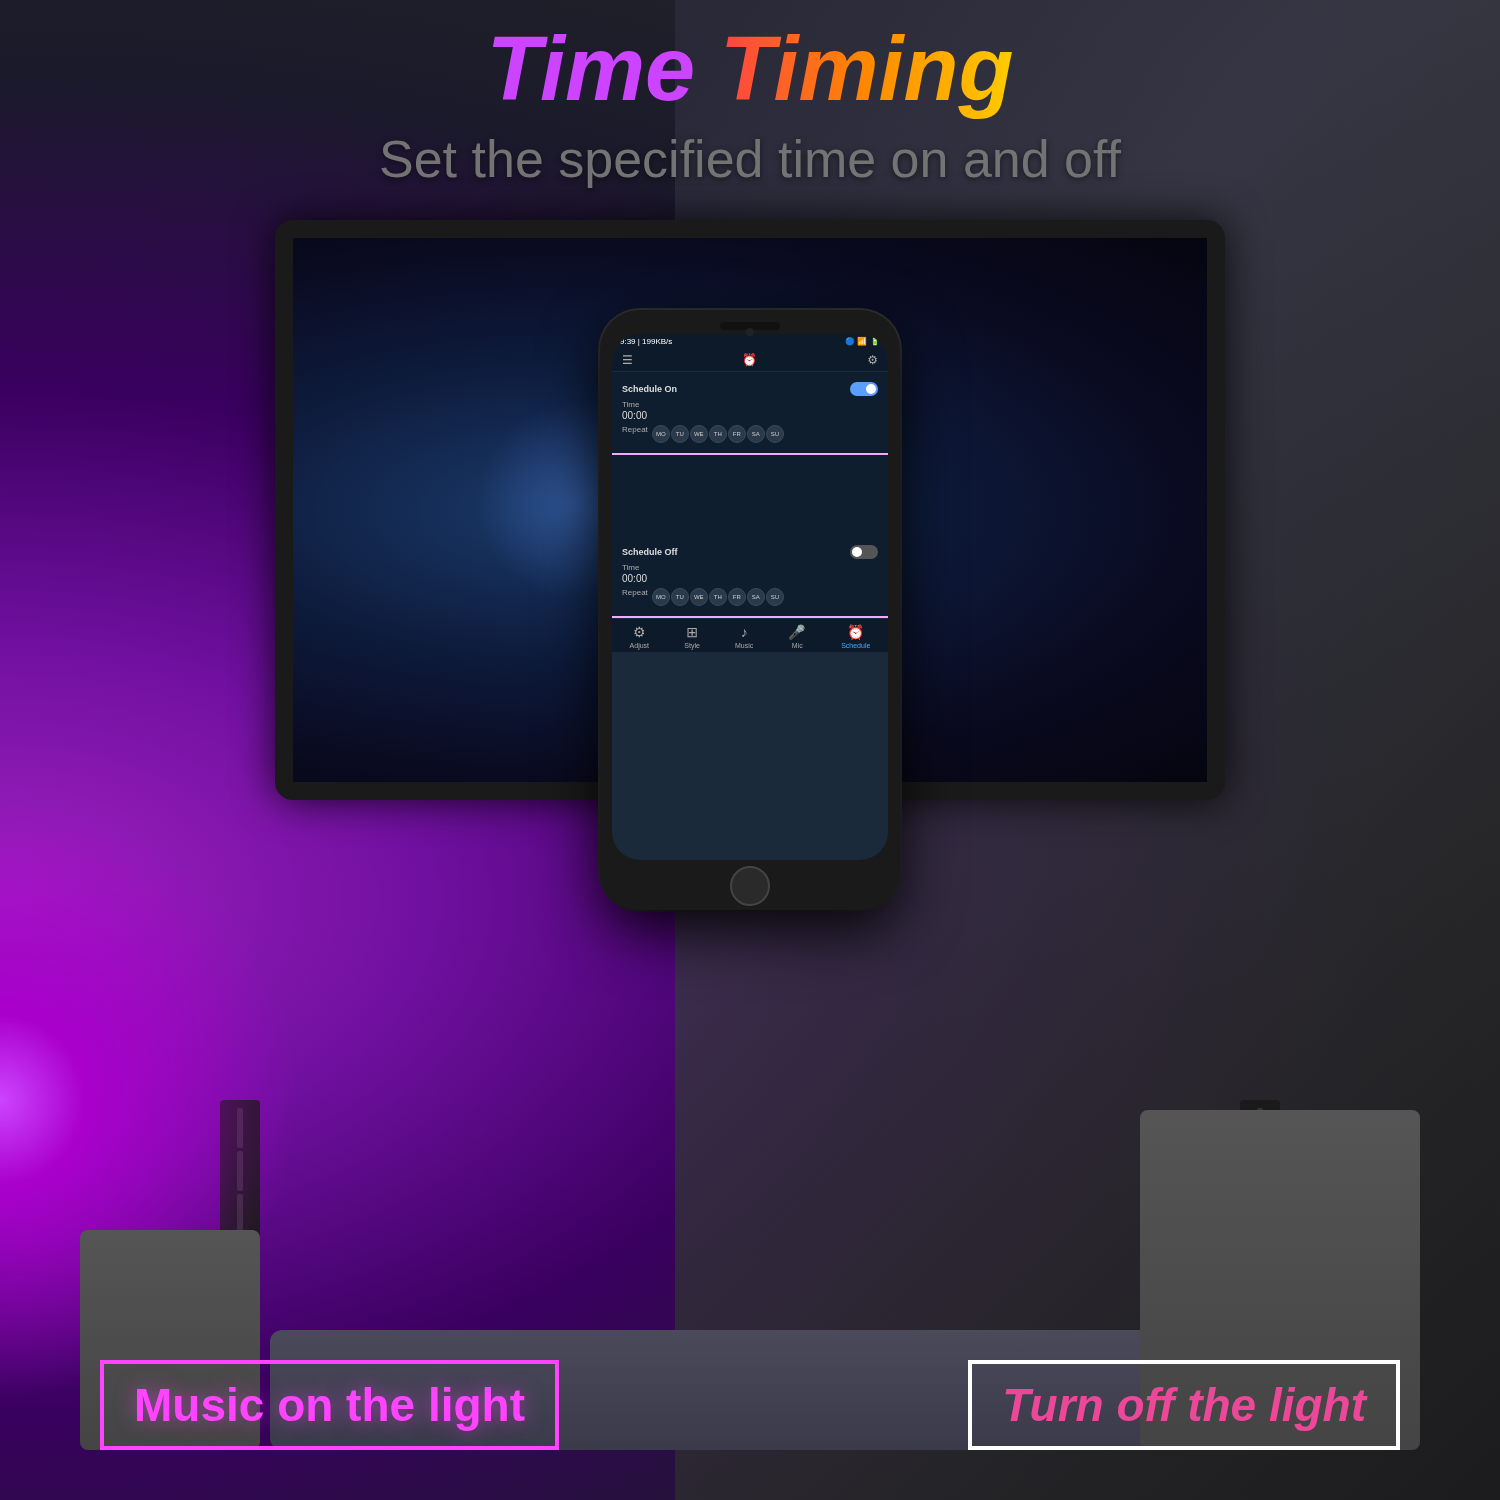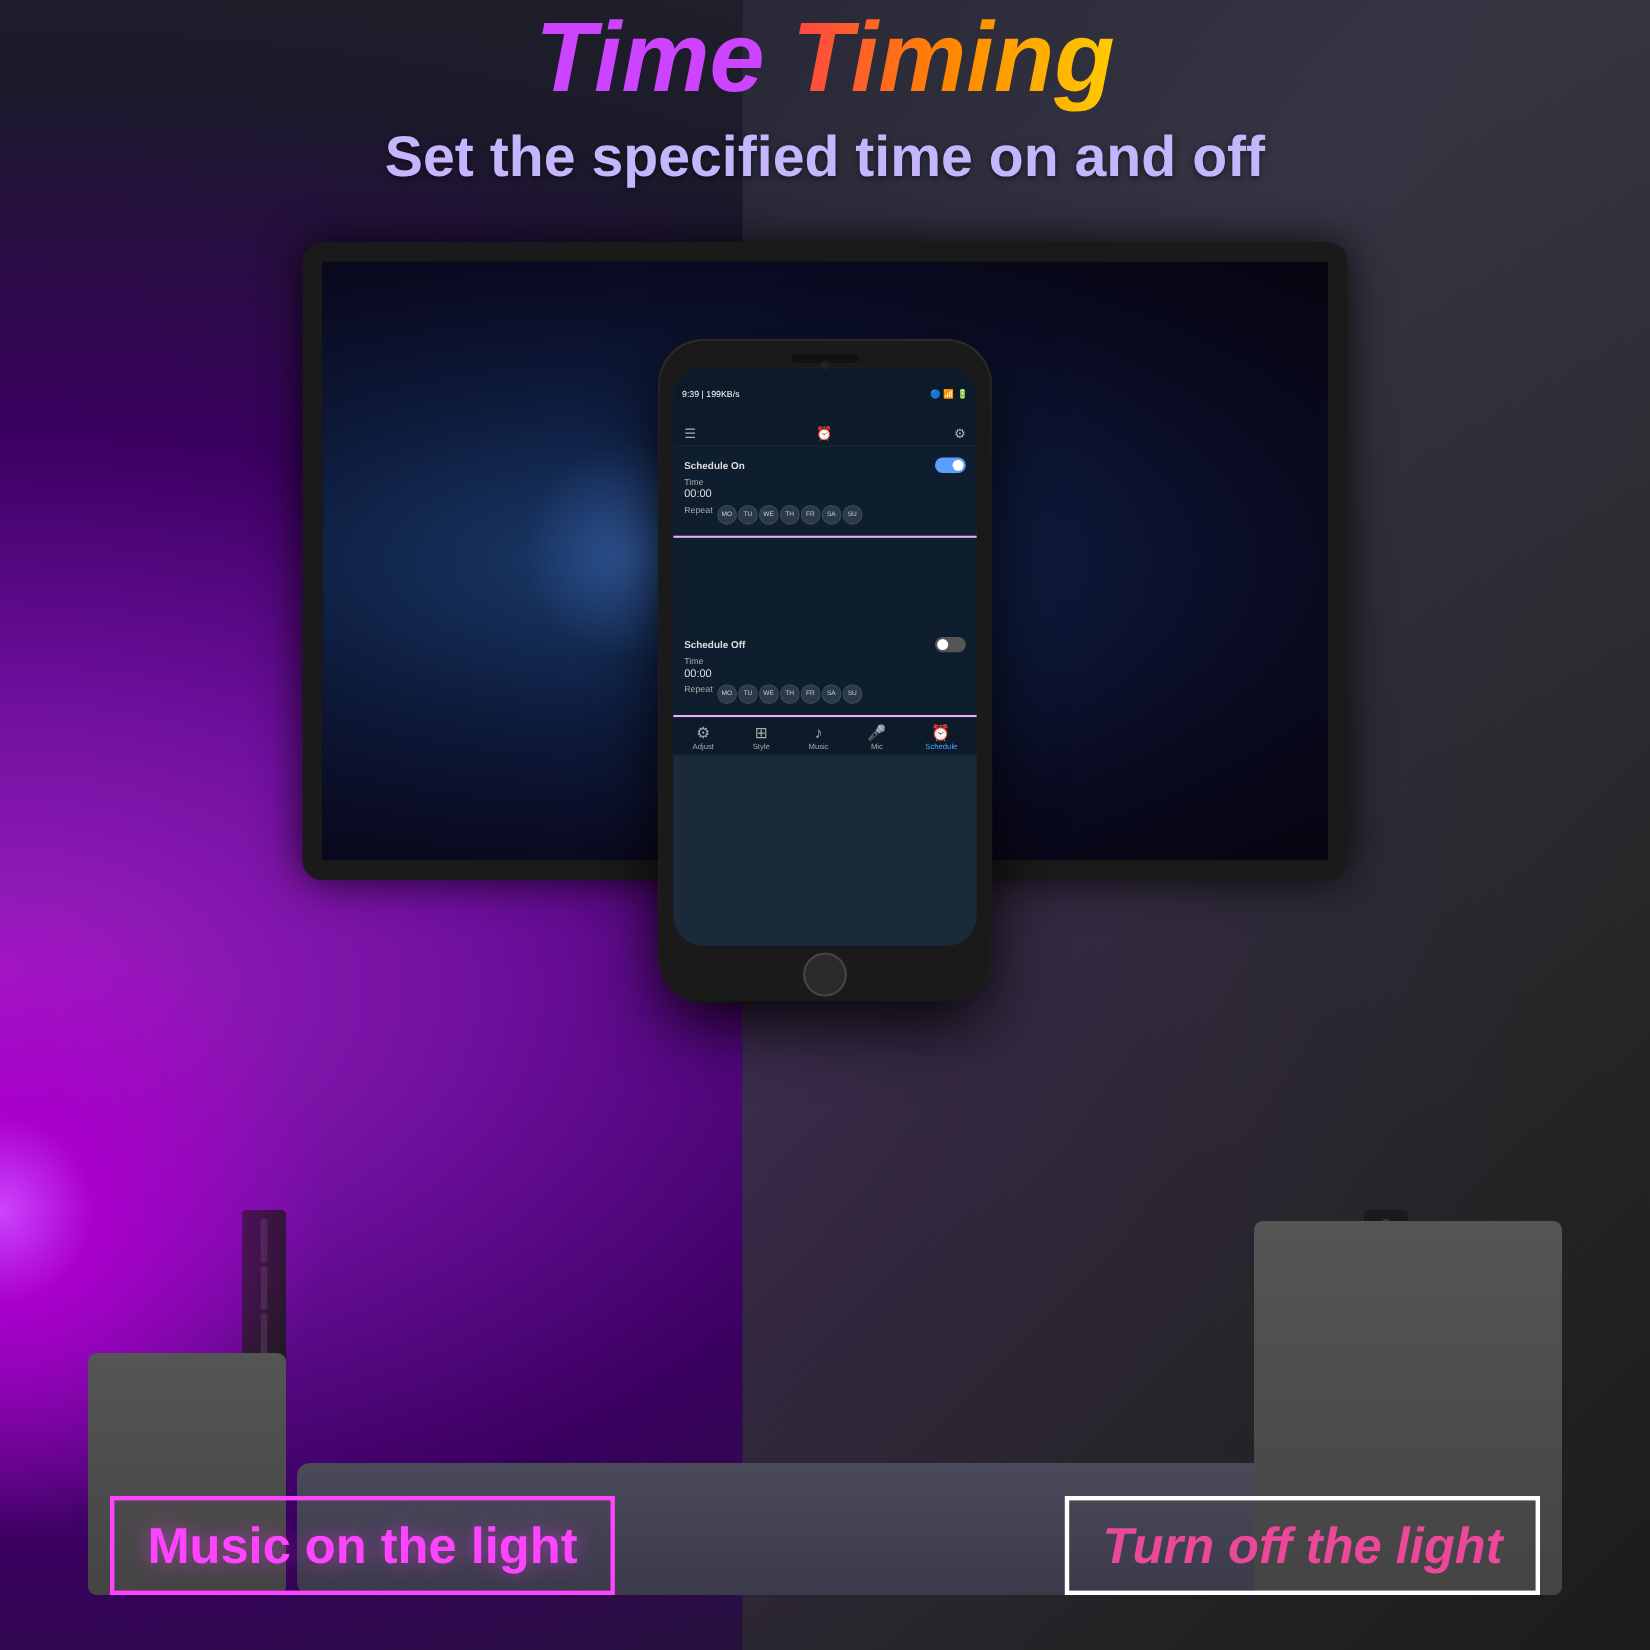--- a/index.html
+++ b/index.html
@@ -22,41 +22,41 @@
       position: absolute;
       right: 0; top: 0;
       width: 55%; height: 100%;
       background: linear-gradient(135deg, #2a2a3a 0%, #3a3a4a 30%, #2a2a2a 70%, #1a1a1a 100%);
       opacity: 0.8;
     }
 
     
     .header {
       position: absolute;
-      top: 4px;
+      top: 20px;
       width: 100%;
       text-align: center;
       z-index: 10;
     }
     .title {
       font-size: 90px;
       font-weight: 900;
       font-style: italic;
       line-height: 1.1;
     }
     .title-time { color: #cc44ff; }
     .title-timing {
       background: linear-gradient(to right, #ff4444, #ff8800, #ffcc00);
       -webkit-background-clip: text;
       -webkit-text-fill-color: transparent;
     }
     .subtitle {
-      color: #c4b5fd;
+      color: #737373;
       font-size: 52px;
-      font-weight: 700;
+      font-weight: 400;
       margin-top: 10px;
       text-shadow: 0 2px 6px rgba(0,0,0,0.5);
     }
 
     
     .tv-container {
       position: absolute;
       top: 220px;
       left: 50%;
       transform: translateX(-50%);
@@ -216,21 +216,21 @@
       height: 40px;
       border-radius: 50%;
       background: #2a2a2a;
       border: 2px solid #444;
       margin: 6px auto 0;
     }
 
     
     .phone-status-bar {
       background: #0d1a2a;
-      padding: 20px 8px;
+      padding: 3px 8px;
       display: flex;
       justify-content: space-between;
       align-items: center;
       font-size: 8px;
     }
     .phone-nav-bar {
       background: #0d1a2a;
       padding: 4px 10px;
       display: flex;
       justify-content: space-between;

